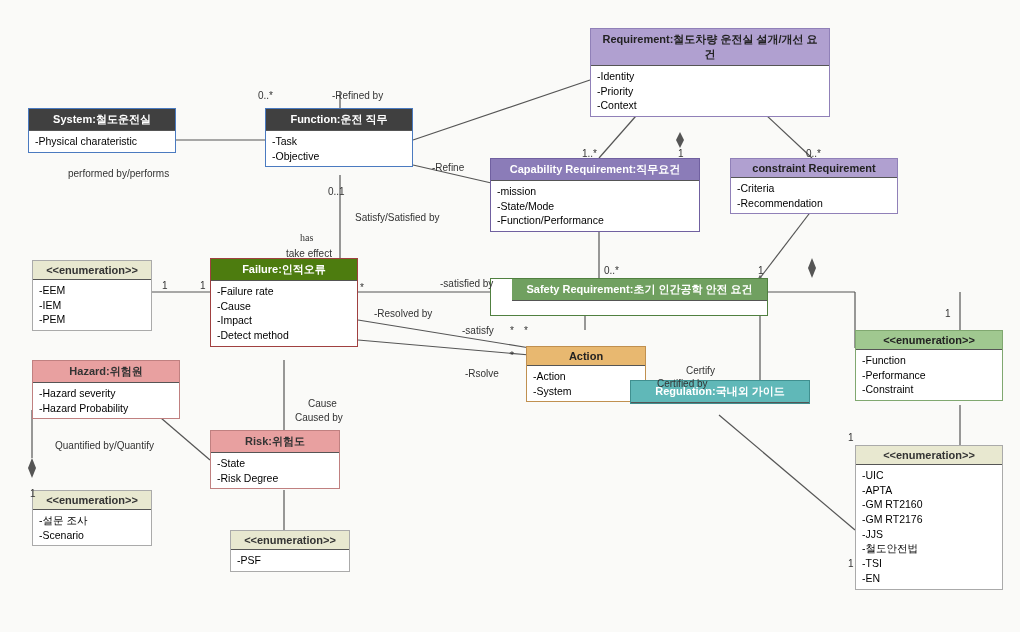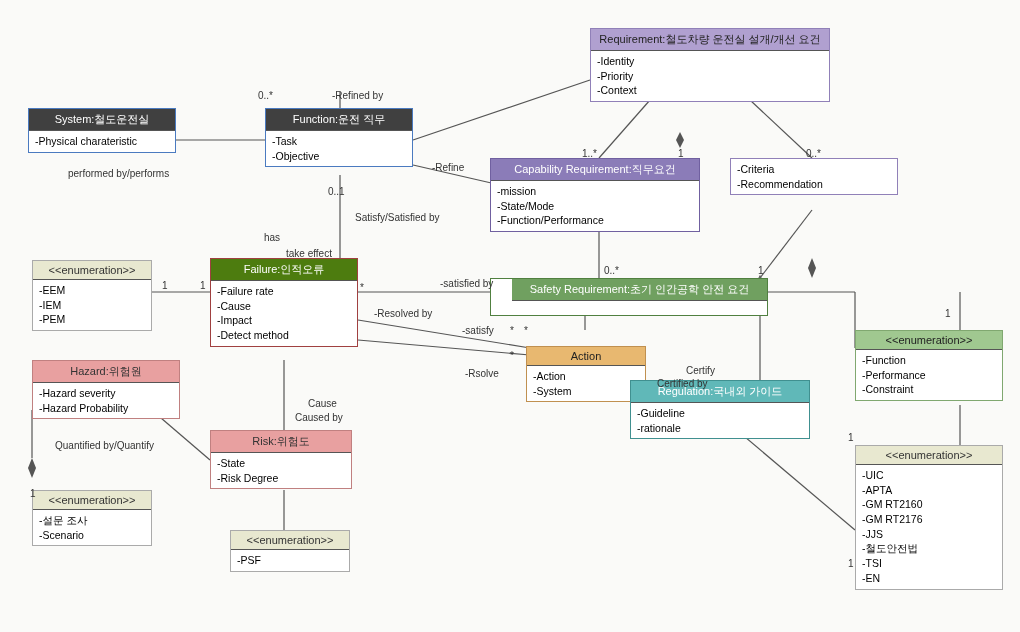--- a/index.html
+++ b/index.html
@@ -20,21 +20,21 @@
     }
     .uml-box {
       position: absolute;
       border: 1.5px solid #555;
       background: white;
       font-size: 10.5px;
       min-width: 80px;
     }
     .uml-box .header {
       padding: 3px 6px;
-      font-weight: normal;
+      font-weight: bold;
       text-align: center;
       border-bottom: 1.5px solid #555;
       font-size: 11px;
     }
     .uml-box .body {
       padding: 3px 6px;
     }
     .uml-box .body div {
       line-height: 1.4;
     }
@@ -166,21 +166,21 @@
   </div>
 
   <div class="uml-box pink-box" style="left:32px; top:360px; width:148px;">
     <div class="header">Hazard:위험원</div>
     <div class="body">
       <div>-Hazard severity</div>
       <div>-Hazard Probability</div>
     </div>
   </div>
 
-  <div class="uml-box pink-box" style="left:210px; top:430px; width:142px;">
+  <div class="uml-box pink-box" style="left:210px; top:430px; width:130px;">
     <div class="header">Risk:위험도</div>
     <div class="body">
       <div>-State</div>
       <div>-Risk Degree</div>
     </div>
   </div>
 
   <div class="uml-box white-box" style="left:32px; top:260px; width:120px;">
     <div class="header">&lt;&lt;enumeration&gt;&gt;</div>
     <div class="body">
@@ -217,20 +217,21 @@
   <div class="uml-box purple-box" style="left:490px; top:158px; width:210px;">
     <div class="header">Capability Requirement:직무요건</div>
     <div class="body">
       <div>-mission</div>
       <div>-State/Mode</div>
       <div>-Function/Performance</div>
     </div>
   </div>
 
   <div class="uml-box light-purple-box" style="left:730px; top:158px; width:168px;">
+    <div class="header">constraint Requirement</div>
     <div class="body">
       <div>-Criteria</div>
       <div>-Recommendation</div>
     </div>
   </div>
 
   <div class="uml-box green-box" style="left:490px; top:278px; width:278px; min-height:36px;padding-left:21px;">
     <div class="header">Safety Requirement:초기 인간공학 안전 요건</div>
     <div class="body" style="min-height:14px;"></div>
   </div>
@@ -238,24 +239,20 @@
   <div class="uml-box orange-box" style="left:526px; top:330px; width:120px;margin-top:16px;">
     <div class="header">Action</div>
     <div class="body">
       <div>-Action</div>
       <div>-System</div>
     </div>
   </div>
 
   <div class="uml-box teal-box" style="left:630px; top:380px; width:180px;">
     <div class="header">Regulation:국내외 가이드</div>
-    <div class="body">
-      <div>-Guideline</div>
-      <div>-rationale</div>
-    </div>
   </div>
 
   <div class="uml-box light-green-box" style="left:855px; top:330px; width:148px;">
     <div class="header">&lt;&lt;enumeration&gt;&gt;</div>
     <div class="body">
       <div>-Function</div>
       <div>-Performance</div>
       <div>-Constraint</div>
     </div>
   </div>
@@ -273,21 +270,21 @@
       <div>-EN</div>
     </div>
   </div>
 
   <div class="label-text" style="left:68px; top:168px;">performed by/performs</div>
   <div class="label-text" style="left:332px; top:90px;">-Refined by</div>
   <div class="label-text" style="left:258px; top:90px;">0..*</div>
   <div class="label-text" style="left:432px; top:162px;">-Refine</div>
   <div class="label-text" style="left:328px; top:186px;">0..1</div>
   <div class="label-text" style="left:355px; top:212px;">Satisfy/Satisfied by</div>
-  <div class="label-text" style="left:264px; top:232px;">has</div>
+  <div class="label-text" style="left:300px; top:232px;font-family:Liberation Serif, serif;">has</div>
   <div class="label-text" style="left:258px; top:248px;padding-left:28px;">take effect</div>
   <div class="label-text" style="left:162px; top:280px;">1</div>
   <div class="label-text" style="left:200px; top:280px;">1</div>
   <div class="label-text" style="left:360px; top:282px;">*</div>
   <div class="label-text" style="left:440px; top:278px;">-satisfied by</div>
   <div class="label-text" style="left:462px; top:325px;">-satisfy</div>
   <div class="label-text" style="left:510px; top:325px;">*</div>
   <div class="label-text" style="left:524px; top:325px;">*</div>
   <div class="label-text" style="left:374px; top:308px;">-Resolved by</div>
   <div class="label-text" style="left:510px; top:350px;">*</div>

